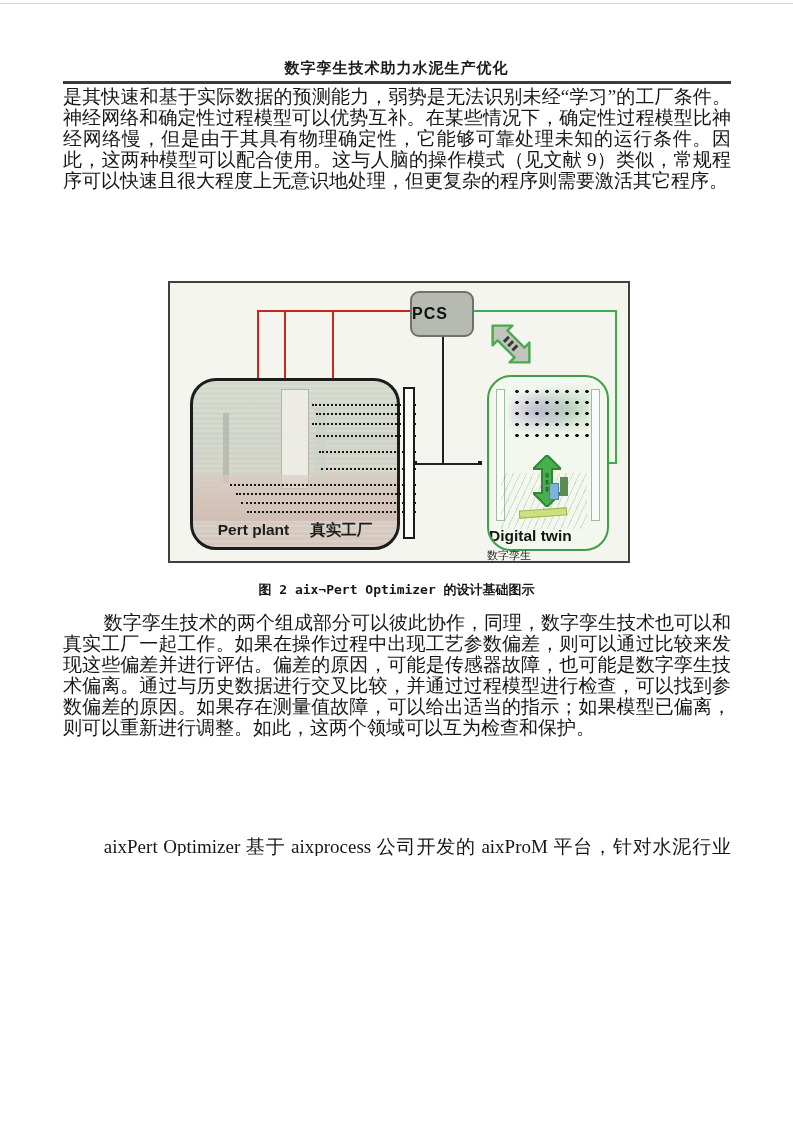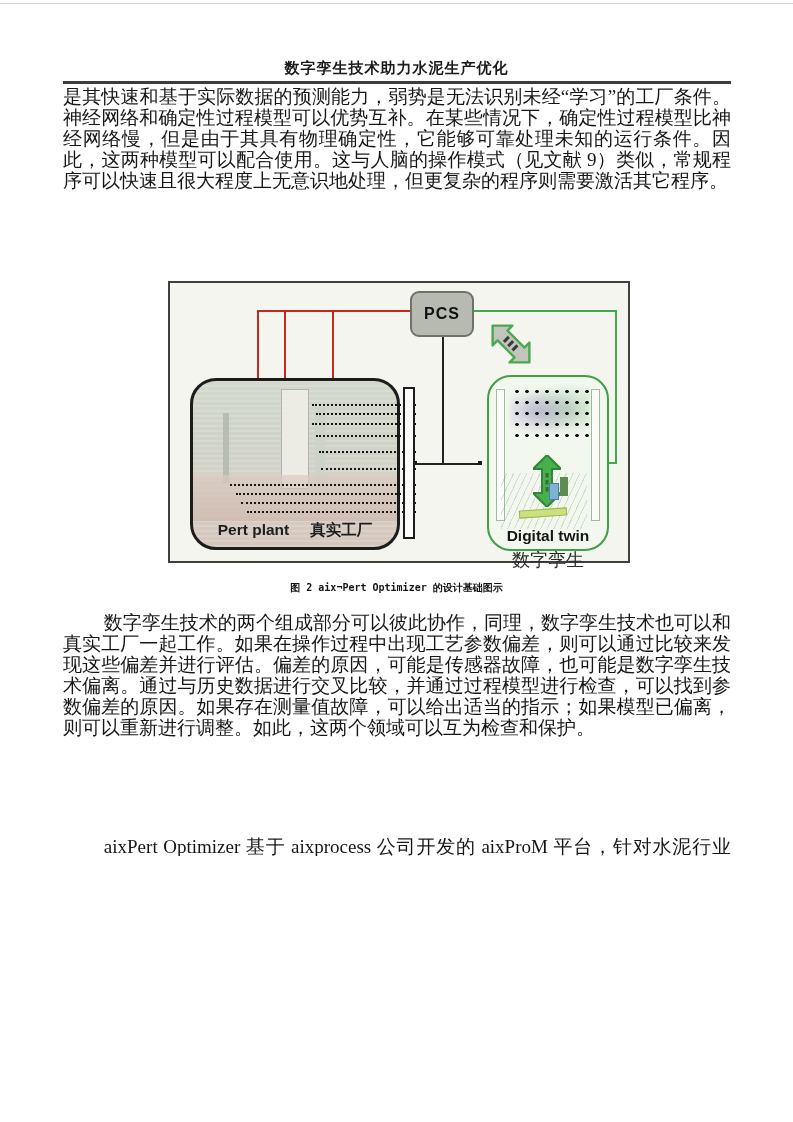--- a/index.html
+++ b/index.html
@@ -14,21 +14,21 @@
   .para.indent{text-indent:2.15em;}
   .p1{top:86px;}
   .p2{top:612px;}
   .p3{top:836px;}
 
   
   .figure{position:absolute;left:168px;top:281px;width:462px;height:282px;
         background:#f4f5ef;border:2.5px solid #3f3f3c;box-sizing:border-box;}
   .fig-abs{position:absolute;}
   .pcs-box{left:240px;top:8px;width:64px;height:46px;background:#b7bab1;border:2px solid #6f726b;
-        border-radius:9px;box-sizing:border-box;display:flex;align-items:center;justify-content:center;
+        border-radius:9px;box-sizing:border-box;display:flex;align-items:center;
         font-family:"Liberation Sans",sans-serif;font-weight:bold;font-size:16px;letter-spacing:1px;color:#101010;}
   .redline{background:#c5291c;}
   .greenline{background:#44a94c;}
   .blackline{background:#222222;}
   .sq-dot{width:4px;height:4px;background:#1a1a1a;}
   .plant-box{left:20px;top:95px;width:210px;height:172px;border:3px solid #1c1c1c;border-radius:26px;
         box-sizing:border-box;overflow:hidden;
         background:linear-gradient(180deg,#d3d8cc 0%,#cfd3c7 38%,#d6d1c6 68%,#d5c6bc 100%);}
   .plant-tex{position:absolute;inset:0;background:repeating-linear-gradient(0deg,rgba(255,255,255,.14) 0 2px,rgba(0,0,0,0) 2px 5px);}
   .plant-tower1{position:absolute;left:88px;top:8px;width:26px;height:98px;background:rgba(238,238,230,.92);
@@ -49,26 +49,26 @@
         background:radial-gradient(ellipse at 35% 50%,rgba(140,120,185,.42),rgba(0,0,0,0) 60%),
                    radial-gradient(ellipse at 72% 45%,rgba(125,180,130,.45),rgba(0,0,0,0) 60%);}
   .nn-dots{position:absolute;left:21px;top:7px;width:80px;height:56px;
         background-image:radial-gradient(circle,#141414 1.6px,rgba(0,0,0,0) 1.9px);
         background-size:10px 11px;background-position:2px 2px;}
   .twin-sketch{position:absolute;left:12px;top:96px;width:86px;height:56px;opacity:.75;
         background:repeating-linear-gradient(115deg,rgba(130,150,130,0) 0 5px,rgba(125,148,128,.38) 5px 6px);}
   .sk-blue{position:absolute;left:60px;top:106px;width:8px;height:15px;background:#7fb3d6;border:1px solid #4a7fa8;}
   .sk-green{position:absolute;left:71px;top:100px;width:8px;height:19px;background:#5e8c52;}
   .sk-yellow{position:absolute;left:30px;top:132px;width:46px;height:6px;background:#cde07f;border:1px solid #9ab84f;transform:rotate(-4deg);}
-  .twin-label{position:absolute;left:0;bottom:4px;width:100%;text-align:center;
+  .twin-label{position:absolute;left:0;bottom:4px;width:100%;
         font-family:"Liberation Sans",sans-serif;font-weight:bold;font-size:15.5px;color:#161616;}
-  .twin-cn{left:317px;top:264.5px;width:122px;text-align:center;font-size:18px;color:#2b2b2b;}
+  .twin-cn{left:317px;top:264.5px;width:122px;font-size:11px;color:#2b2b2b;}
 
   .fig-caption{position:absolute;top:581px;left:0;width:793px;text-align:center;
-        font-family:"DejaVu Sans Mono",monospace;font-weight:bold;font-size:10px;color:#151515;}
+        font-family:"DejaVu Sans Mono",monospace;font-weight:bold;font-size:13px;color:#151515;}
 
   .footer-rule{position:absolute;left:63px;top:1052px;width:668px;height:2px;background:#1e1e1e;}
   .footer-rule-mid{position:absolute;left:247px;top:1050.5px;width:300px;height:4.5px;background:#1e1e1e;border-radius:3px;}
   .footer-page{position:absolute;top:1058px;left:0;width:793px;text-align:center;
         font-family:"Liberation Sans",sans-serif;font-size:13px;color:#222;}
   .footer-issue{position:absolute;top:1058px;right:95px;
         font-family:"Liberation Sans",sans-serif;font-size:13px;color:#222;}
 </style>
 </head>
 <body>

